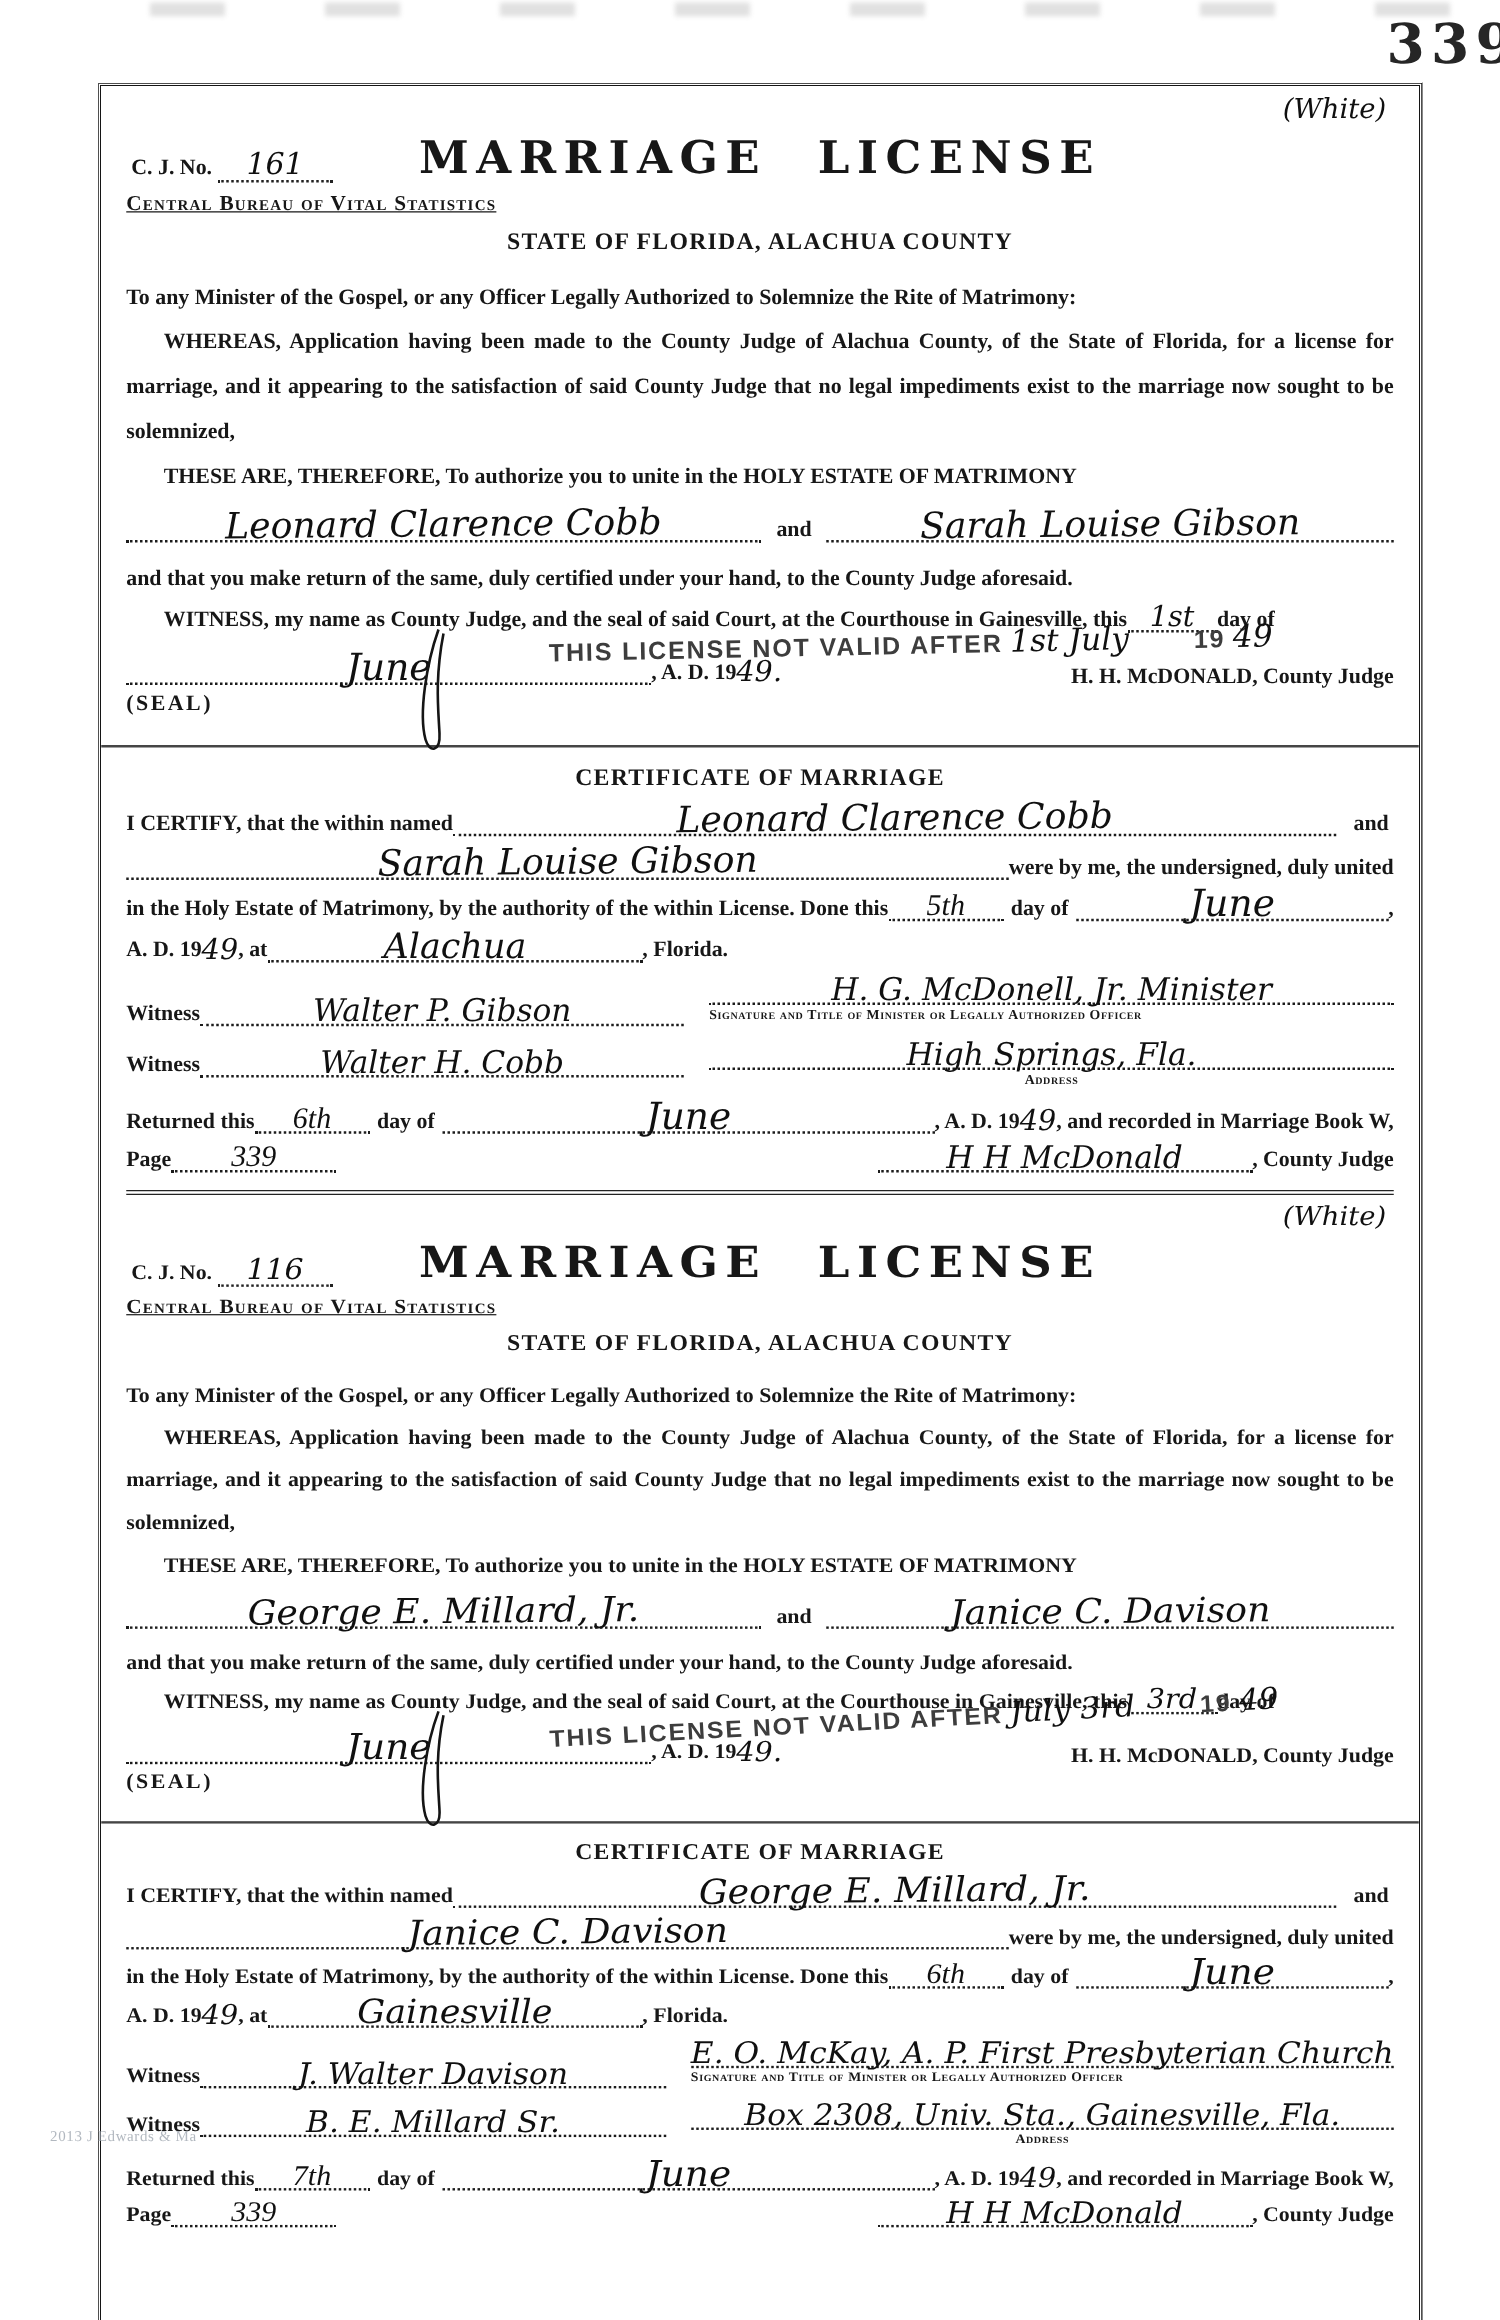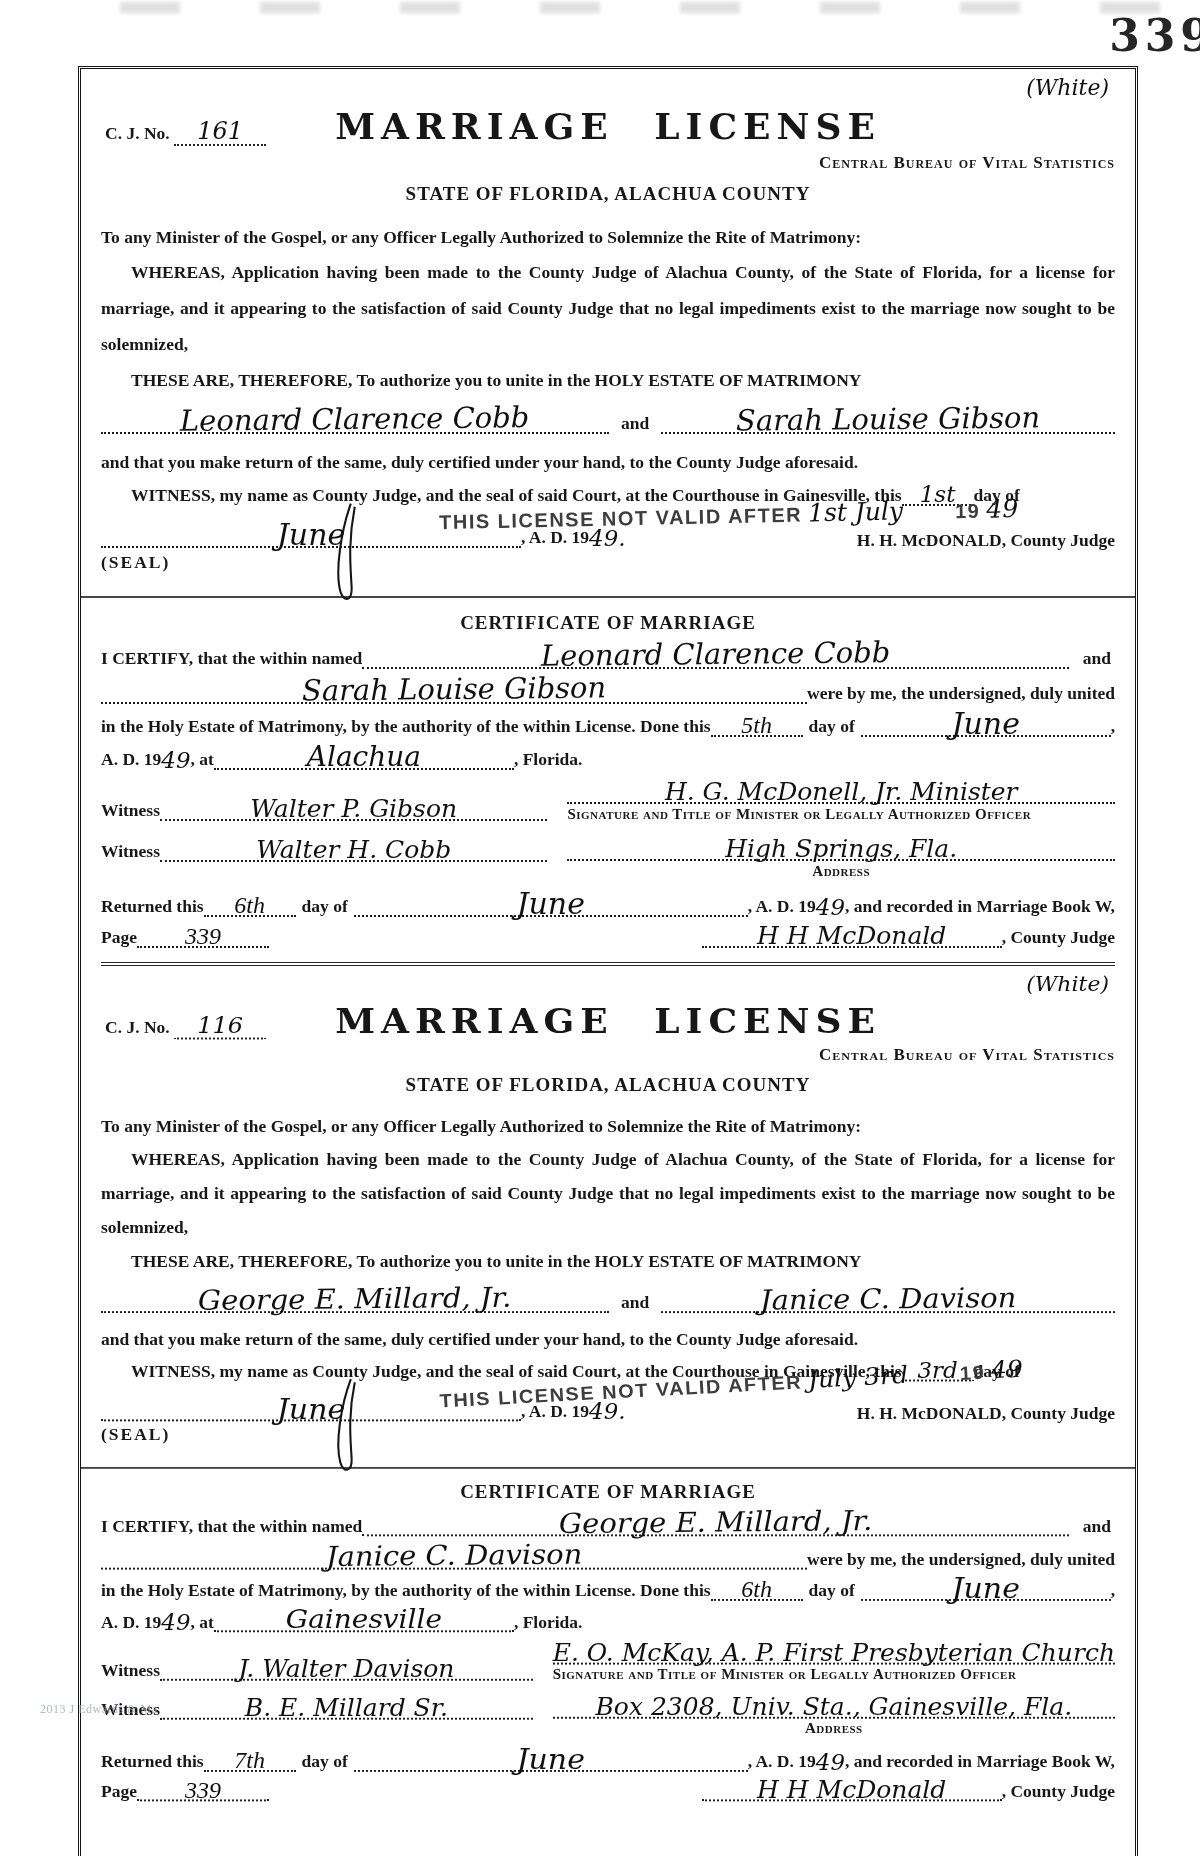--- a/index.html
+++ b/index.html
@@ -26,21 +26,21 @@
   .white-note { text-align:right; height:28px; margin:6px 6px 0 0; }
   .hw-note { font-size:22px; }
 
   .head { position:relative; height:46px; margin-top:2px; }
   .cjno { position:absolute; left:4px; top:16px; white-space:nowrap; }
   .cj-field { display:inline-block; border-bottom:2px dotted #222; min-width:92px; text-align:center; }
   .hw-cj { font-size:24px; line-height:20px; }
   .title { text-align:center; font-weight:bold; font-size:36px; letter-spacing:6px; word-spacing:22px;
     font-family:"DejaVu Serif",serif; }
 
-  .sub1 { text-align:right; font-variant:small-caps; font-weight:bold; font-size:17px; letter-spacing:1px; margin-top:2px; }
+  .sub1 { text-align:left; font-variant:small-caps; font-weight:bold; font-size:17px; letter-spacing:1px; margin-top:2px;text-decoration:underline; }
   .sub2 { text-align:center; font-weight:bold; font-size:19px; letter-spacing:1px; margin-top:10px; }
 
   .salutation { margin-top:22px; }
   .para { margin-top:6px; }
   .para > div { line-height:36px; }
   .jline { text-align:justify; text-align-last:justify; }
   .indent { text-indent:30px; }
 
   .names { display:flex; align-items:flex-end; height:34px; margin-top:2px; }
   .field { position:relative; border-bottom:2px dotted #1c1c1c; display:flex; justify-content:center; align-items:flex-end; }
@@ -82,21 +82,21 @@
   .hw-place { font-size:28px; line-height:23px; white-space:nowrap; }
 
   .sig-block { display:flex; margin-top:4px; }
   .col-l { width:46%; padding-right:20px; }
   .col-r { flex:1; }
   .wit-row { display:flex; align-items:flex-end; margin-top:24px; }
   .wit-row + .wit-row { margin-top:18px; }
   .hw-wit { font-size:25px; line-height:21px; white-space:nowrap; }
   .sigline { justify-content:center; height:30px; overflow:visible; }
   .addr { margin-top:8px; }
-  .caption { font-weight:bold; font-variant:small-caps; font-size:15px; letter-spacing:.5px; margin-top:2px; }
+  .caption { font-weight:bold; font-variant:small-caps; font-size:11px; letter-spacing:.5px; margin-top:2px; }
   .center { text-align:center; }
 
   .returned { margin-top:12px; }
   .pagerow { margin-top:8px; }
   .f-page { width:132px; }
   .spacer { flex:1; }
   .f-judge { width:300px; }
 
   .watermark { position:absolute; left:40px; top:1702px; font-family:Liberation Serif, serif;
     font-size:12px; color:#99a1ab; opacity:.75; letter-spacing:.5px; z-index:5; }

